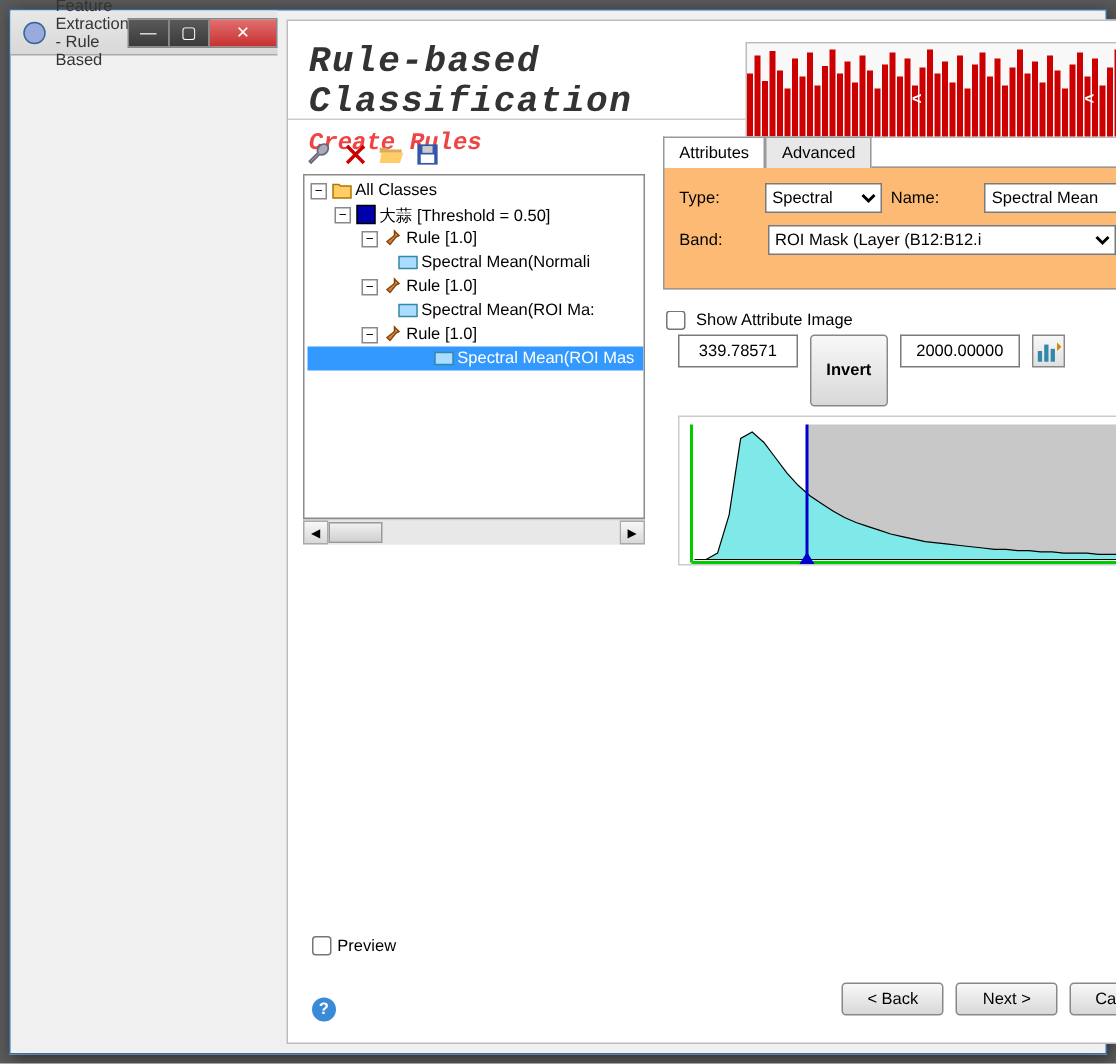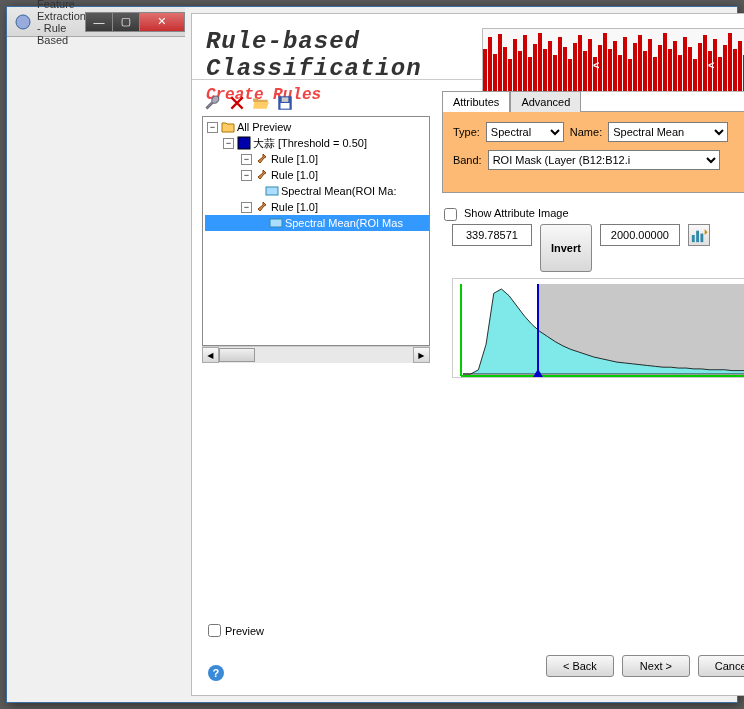--- a/index.html
+++ b/index.html
@@ -32,21 +32,21 @@
 .sb-btn { width: 17px; background: linear-gradient(#f8f8f8,#d8d8d8); border: 1px solid #aaa; display: flex; align-items: center; justify-content: center; font-size: 8px; }
 .sb-track { flex: 1; background: #e8e8e8; position: relative; }
 .sb-thumb { position: absolute; left: 0; top: 1px; width: 36px; height: 14px; background: linear-gradient(#f0f0f0,#d0d0d0); border: 1px solid #999; }
 .right { flex: 1; }
 .tabs { display: flex; }
 .tab { padding: 4px 10px; border: 1px solid #999; background: #e8e8e8; border-bottom: none; position: relative; top: 1px; }
 .tab.active { background: #fff; z-index: 2; }
 .panel { border: 1px solid #999; background: #fdba74; padding: 10px 10px 14px 10px; }
 .row { display: flex; align-items: center; gap: 6px; margin-bottom: 8px; }
 .row label { font-size: 11px; }
-select { font-size: 11px; border: 1px solid #7a7a7a; background: #fff; height: 20px; }
+select { font-size: 11px; border: 1px solid #7a7a7a; background: #fff; height: 20px; margin-left: 24px; }
 .chk-row { margin: 14px 0 3px 2px; }
 input[type=checkbox] { vertical-align: middle; margin-right: 4px; }
 .value-row { display: flex; align-items: flex-start; gap: 8px; margin-bottom: 6px; padding-left: 10px; }
 .valbox { width: 80px; height: 22px; border: 1px solid #7a7a7a; display: flex; align-items: center; justify-content: center; background: #fff; }
 .invert-btn { padding: 17px 10px; background: linear-gradient(#f8f8f8,#d8d8d8); border: 1px solid #888; border-radius: 3px; font-weight: bold; }
 .btn-icon { width: 22px; height: 22px; border: 1px solid #888; background: linear-gradient(#f8f8f8,#e0e0e0); display: flex; align-items: center; justify-content: center; }
 .histo { width: 320px; height: 100px; border: 1px solid #ccc; position: relative; margin-left: 10px; background: #fff; }
 .footer { padding: 12px 16px 14px 16px; display: flex; align-items: center; }
 .footer-left { display: flex; align-items: center; }
 .help-icon { width: 16px; height: 16px; border-radius: 50%; background: #3a8ad8; color: #fff; display: flex; align-items: center; justify-content: center; font-weight: bold; font-size: 11px; margin-top: 14px; }
@@ -175,40 +175,48 @@
         </div>
         <div class="tree-box">
           <div class="tree">
             <div class="tree-row">
               <span class="exp">−</span>
               <span class="ic">
                   <svg viewBox="0 0 14 14">
                     <path d="M1 3h4l1 1h7v8H1z" fill="#fc6" stroke="#a70"></path>
                   </svg>
                 </span>
-              <span>All Preview</span>
+              <span>All Classes</span>
             </div>
             <div class="tree-row" style="padding-left:18px">
               <span class="exp">−</span>
               <span class="ic">
                   <svg viewBox="0 0 14 14">
                     <rect x="1" y="1" width="12" height="12" fill="#00a" stroke="#000"></rect>
                   </svg>
                 </span>
               <span>大蒜 [Threshold = 0.50]</span>
             </div>
             <div class="tree-row" style="padding-left:36px">
               <span class="exp">−</span>
               <span class="ic">
                   <svg viewBox="0 0 14 14">
                     <path d="M8 2l3 3-2 1-4 5-2-2 5-4z" fill="#c85" stroke="#840"></path>
                   </svg>
                 </span>
               <span>Rule [1.0]</span>
             </div>
+            <div class="tree-row" style="padding-left:60px">
+              <span class="ic">
+                  <svg viewBox="0 0 14 14">
+                    <rect x="1" y="3" width="12" height="8" fill="#adf" stroke="#38a"></rect>
+                  </svg>
+                </span>
+              <span>Spectral Mean(Normali</span>
+            </div>
             <div class="tree-row" style="padding-left:36px">
               <span class="exp">−</span>
               <span class="ic">
                   <svg viewBox="0 0 14 14">
                     <path d="M8 2l3 3-2 1-4 5-2-2 5-4z" fill="#c85" stroke="#840"></path>
                   </svg>
                 </span>
               <span>Rule [1.0]</span>
             </div>
             <div class="tree-row" style="padding-left:60px">
@@ -221,21 +229,21 @@
             </div>
             <div class="tree-row" style="padding-left:36px">
               <span class="exp">−</span>
               <span class="ic">
                   <svg viewBox="0 0 14 14">
                     <path d="M8 2l3 3-2 1-4 5-2-2 5-4z" fill="#c85" stroke="#840"></path>
                   </svg>
                 </span>
               <span>Rule [1.0]</span>
             </div>
-            <div class="tree-row sel" style="padding-left:64px">
+            <div class="tree-row sel" style="padding-left:84px">
               <span class="ic">
                   <svg viewBox="0 0 14 14">
                     <rect x="1" y="3" width="12" height="8" fill="#adf" stroke="#38a"></rect>
                   </svg>
                 </span>
               <span>Spectral Mean(ROI Mas</span>
             </div>
           </div>
         </div>
         <div class="scrollbar-h">

